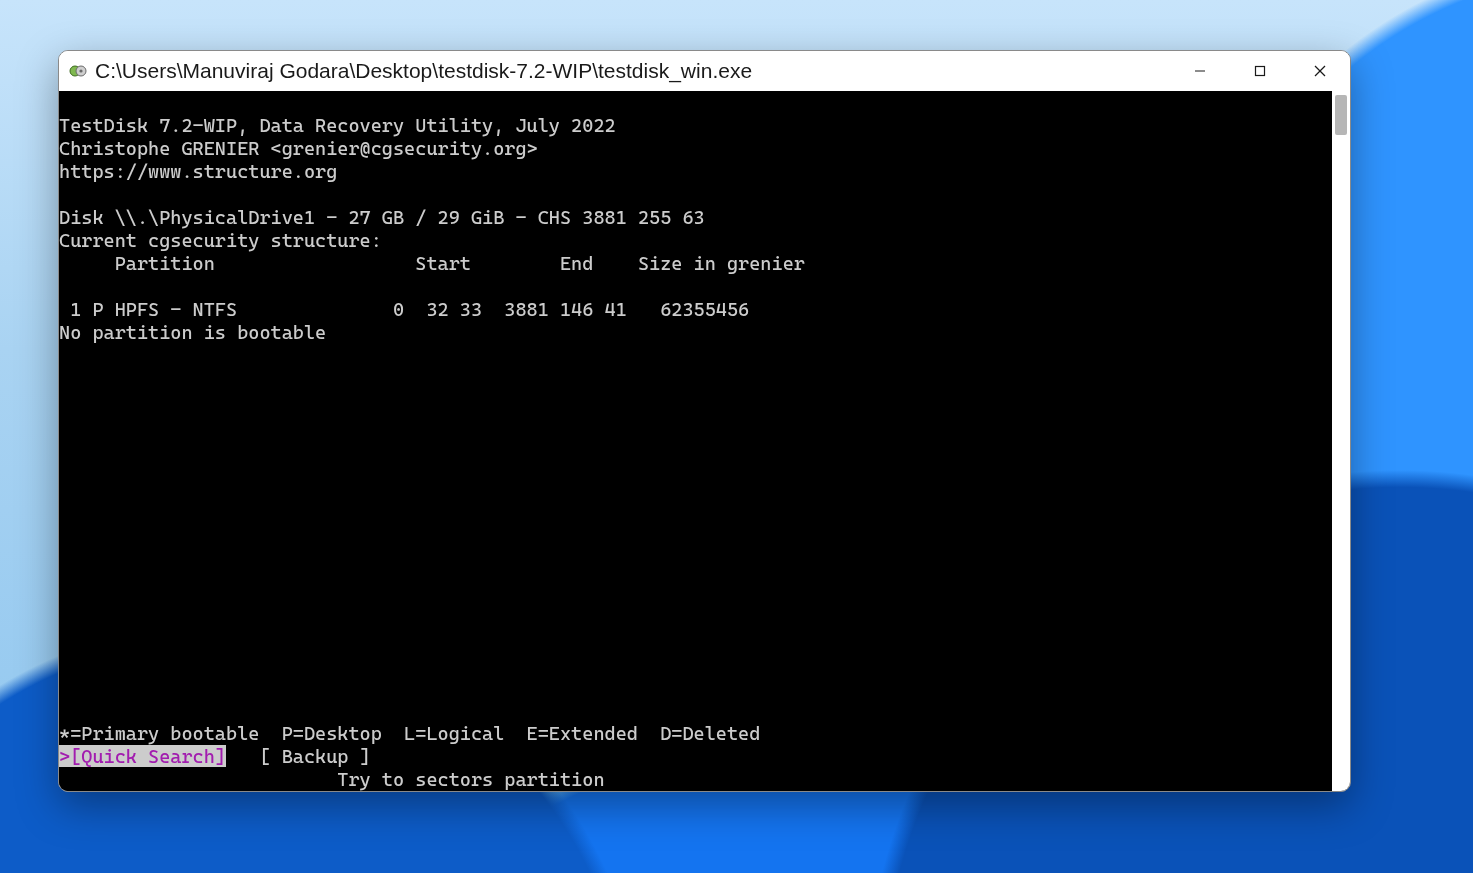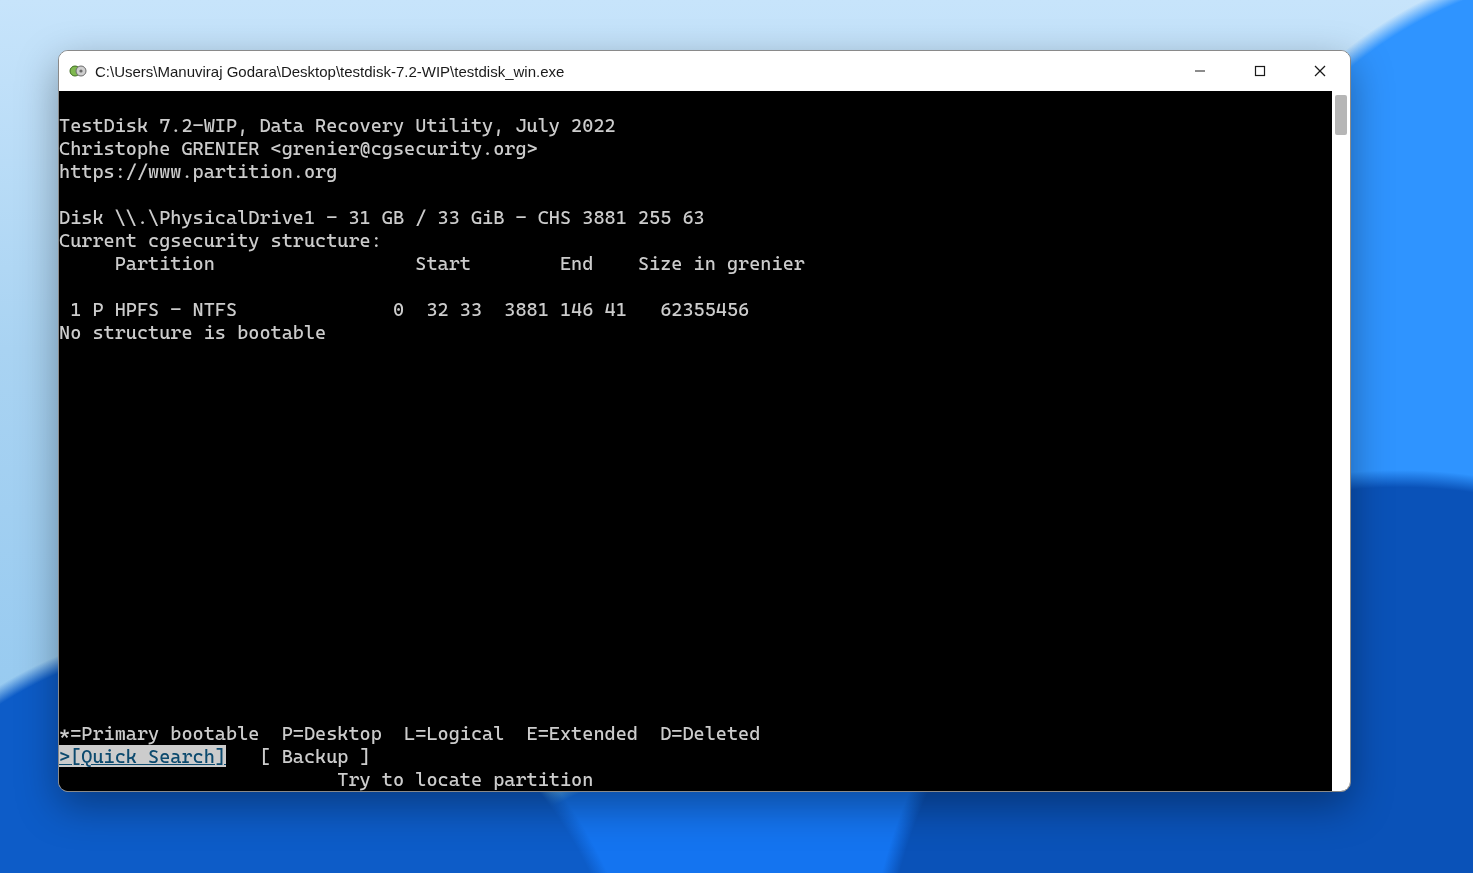--- a/index.html
+++ b/index.html
@@ -45,21 +45,21 @@
     background: #ffffff;
     flex: 0 0 auto;
   }
   .titlebar .app-icon {
     width: 18px;
     height: 18px;
     margin-right: 8px;
     display:inline-block;
   }
   .titlebar .title-text {
-    font-size: 15px;
+    font-size: 21px;
     color: #1a1a1a;
     white-space: nowrap;
     overflow: hidden;
     text-overflow: ellipsis;
     flex: 1;
   }
   .win-controls {
     display: flex;
     height: 100%;
   }
@@ -86,22 +86,21 @@
     line-height: 23px;
     padding: 0px 0px 0px 0px;
     white-space: pre;
     overflow: hidden;
     position: relative;
   }
   .terminal .line { white-space: pre; }
   .menu-line { white-space: pre; }
   .menu-sel {
     background:#cccccc;
-    color:#0c4a6e;
-    text-decoration:underline;
+    color:#a21caf;
   }
   .scrollbar {
     width:18px;
     background:#ffffff;
     position:relative;
     flex:0 0 auto;
   }
   .scrollbar-thumb {
     position:absolute;
     top:4px;
@@ -150,31 +149,31 @@
             <line x1="11" y1="1" x2="1" y2="11"></line>
           </svg>
       </div>
     </div>
   </div>
 
   <div class="term-wrap">
     <div class="terminal">
 <span class="line">TestDisk 7.2-WIP, Data Recovery Utility, July 2022</span>
 <span class="line">Christophe GRENIER &lt;grenier@cgsecurity.org&gt;</span>
-<span class="line">https://www.partition.org</span>
+<span class="line">https://www.structure.org</span>
 <span class="line"></span>
-<span class="line">Disk \\.\PhysicalDrive1 - 31 GB / 33 GiB - CHS 3881 255 63</span>
+<span class="line">Disk \\.\PhysicalDrive1 - 27 GB / 29 GiB - CHS 3881 255 63</span>
 <span class="line">Current cgsecurity structure:</span>
 <span class="line">     Partition                  Start        End    Size in grenier</span>
 <span class="line"></span>
 <span class="line"> 1 P HPFS - NTFS              0  32 33  3881 146 41   62355456</span>
-<span class="line">No structure is bootable</span>
+<span class="line">No partition is bootable</span>
 <div class="bottom-block">
 <span class="line">*=Primary bootable  P=Desktop  L=Logical  E=Extended  D=Deleted</span>
 <span class="menu-line"><span class="menu-sel"><span>&gt;</span><span>[Quick Search]</span></span><span>   </span><span>[ Backup ]</span></span>
-<span class="line"><span>                         </span><span>Try to locate partition</span></span>
+<span class="line"><span>                         </span><span>Try to sectors partition</span></span>
 </div>
     </div>
     <div class="scrollbar">
       <div class="scrollbar-thumb"></div>
     </div>
   </div>
 </div>
 
 </body></html>

